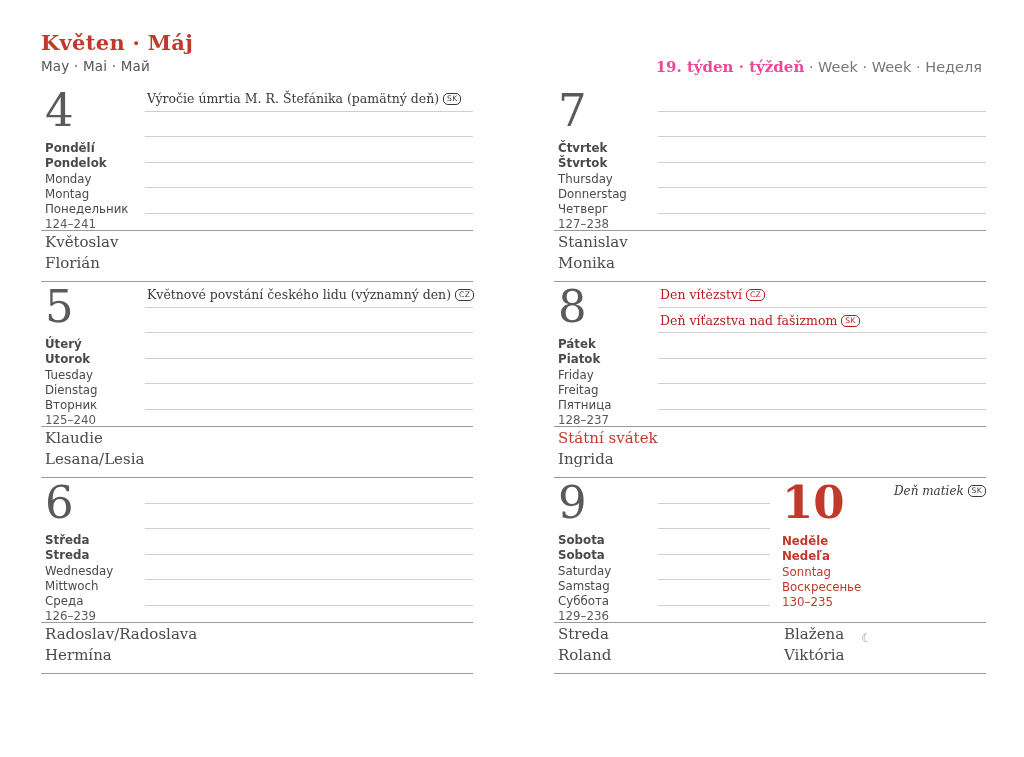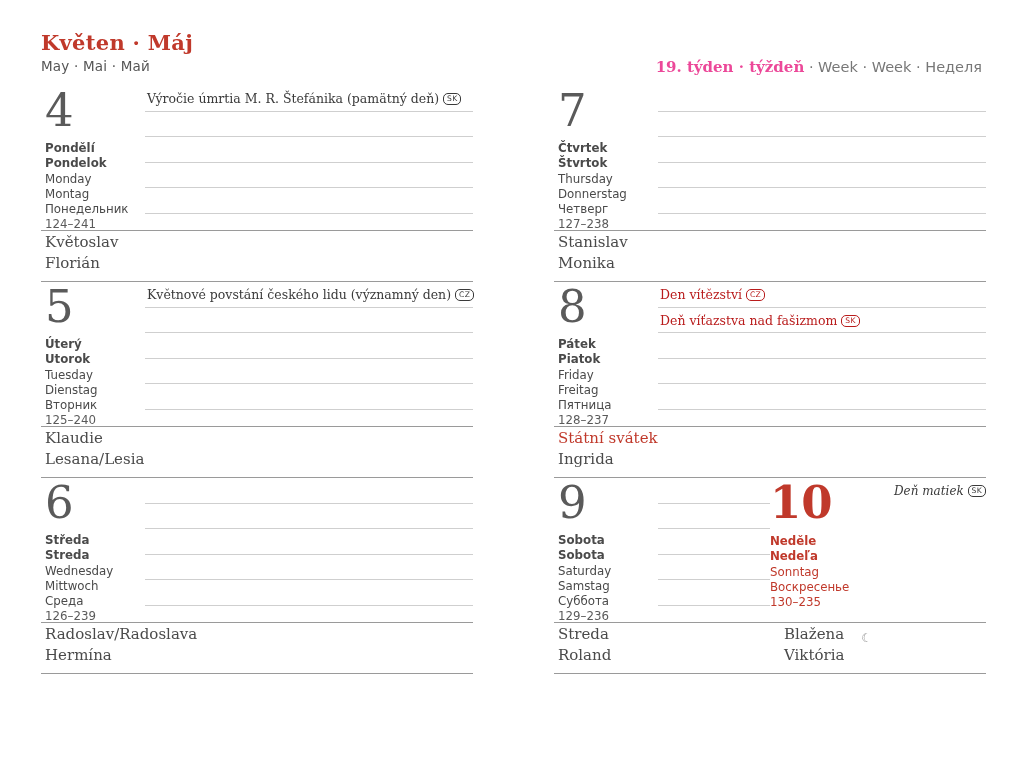--- a/index.html
+++ b/index.html
@@ -355,21 +355,21 @@
       <div class="daynum">9</div>
       <div class="names">
         <div class="b">Sobota</div>
         <div class="b">Sobota</div>
         <div>Saturday</div>
         <div>Samstag</div>
         <div>Суббота</div>
         <div class="num">129–236</div>
       </div>
 
-      <div style="position:absolute; left:216px; top:2px; width:216px;">
+      <div style="position:absolute; left:228px; top:2px; width:216px;">
         <div style="font-family:'DejaVu Serif',serif; font-size:45px; line-height:45px; color:#c0392b; font-weight:bold;">10</div>
         <div style="font-size:11.8px; line-height:15.3px; color:#c0392b; margin-top:9px;">
           <div style="font-weight:bold;">Neděle</div>
           <div style="font-weight:bold;">Nedeľa</div>
           <div>Sonntag</div>
           <div>Воскресенье</div>
           <div>130–235</div>
         </div>
       </div>
 

